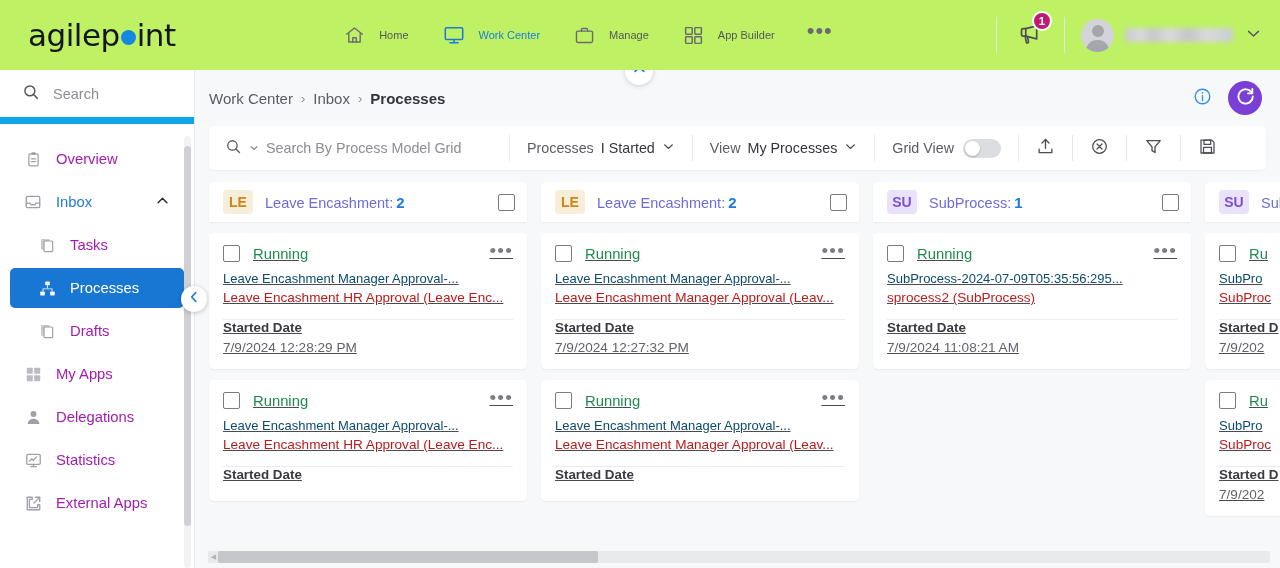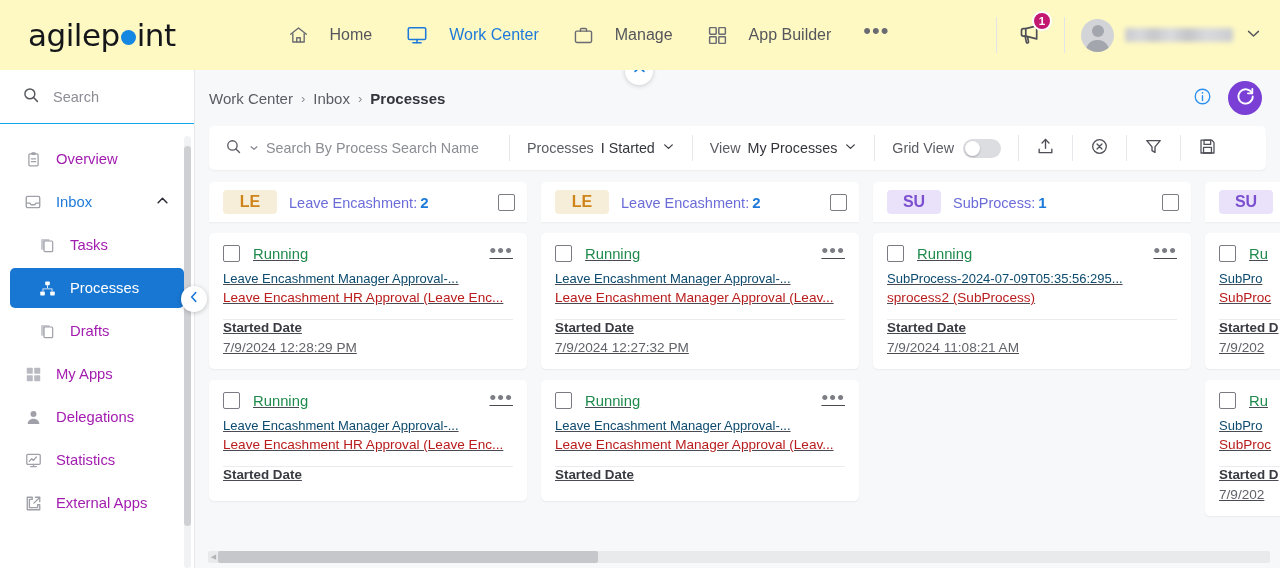--- a/index.html
+++ b/index.html
@@ -8,21 +8,21 @@
     font-family: "Liberation Sans", sans-serif;
     background: #ffffff;
     overflow: hidden;
     color: #4a4a52;
   }
   .app { width: 1280px; height: 568px; position: relative; }
 
   
   .topbar {
     height: 70px; width: 100%;
-    background: #fef9c3;
+    background: #bef264;
     display: flex; align-items: center;
     position: relative; z-index: 30; justify-content: space-between;
   }
   .logo-wrap {
     width: 195px; padding-left: 28px;
     display: flex; align-items: center;
   }
   .logo {
     font-size: 31px; letter-spacing: -0.5px;
     color: #15161a; font-weight: 400;
@@ -33,22 +33,22 @@
     display: inline-block;
     width: 15px; height: 15px; border-radius: 50%;
     background: #1487e3; margin: 0 1px;
     position: relative; top: -1px;
   }
   .mainnav {
     flex: 1; display: flex; align-items: center;
     justify-content: center; gap: 30px;
   }
   .navitem {
-    display: flex; align-items: center; gap: 21px;
-    font-size: 16px; color: #55565c;
+    display: flex; align-items: center; gap: 14px;
+    font-size: 11px; color: #55565c;
     cursor: pointer; padding: 4px 2px;
   }
   .navitem.active { color: #1d7ada; }
   .navitem svg { display: block; }
   .navdots {
     color: #6a6b72; font-size: 22px; letter-spacing: 1px;
     cursor: pointer; line-height: 10px; padding-bottom: 8px;
   }
   .topright {
     display: flex; align-items: center; gap: 0;
@@ -91,21 +91,21 @@
   .sidebar {
     position: absolute; left: 0; top: 70px;
     width: 195px; height: 498px;
     background: #fff;
     border-right: 1px solid #e6e7eb;
     z-index: 20;
   }
   .side-search {
     height: 54px; display: flex; align-items: center;
     gap: 13px; padding: 0 22px;
-    border-bottom: 1px solid #0ea5e9;
+    border-bottom: 7px solid #0ea5e9;
     cursor: text;
   }
   .side-search .ph { font-size: 14.5px; color: #8c8d95; }
   .side-list {
     position: relative;
     height: 444px; padding-top: 12px;
     overflow: hidden;
   }
   .side-item {
     display: flex; align-items: center;
@@ -216,23 +216,23 @@
   }
   .col { width: 318px; flex-shrink: 0; }
   .col-head {
     height: 40px; background: #fff;
     border-radius: 5px 5px 0 0;
     display: flex; align-items: center;
     padding: 0 12px 0 14px; gap: 12px;
     box-shadow: 0 1px 2px rgba(0,0,0,.05);
   }
   .tag {
-    width: 54px; height: 24px; border-radius: 4px;
+    width: 30px; height: 24px; border-radius: 4px;
     display: flex; align-items: center; justify-content: center;
-    font-size: 16px; font-weight: 700; flex-shrink: 0;
+    font-size: 14px; font-weight: 700; flex-shrink: 0;
   }
   .tag.le { background: #f7eed9; color: #cf8419; }
   .tag.su { background: #e9e2fa; color: #7b4fd0; }
   .col-title { flex: 1; font-size: 14.5px; color: #6b6cd8; white-space: nowrap; overflow: hidden; }
   .col-title .cnt { color: #1d7ada; font-weight: 700; font-size: 15px; margin-left: 3px; }
   .cb {
     width: 17px; height: 17px; border: 1.6px solid #7a7b83;
     border-radius: 2px; background: #fff; cursor: pointer; flex-shrink: 0;
   }
   .col-body { padding-top: 11px; }
@@ -550,21 +550,21 @@
           <svg width="17" height="17" viewBox="0 0 24 24" fill="none" stroke="#5a5b63" stroke-width="1.9" stroke-linecap="round">
               <circle cx="10.5" cy="10.5" r="6.6"></circle>
               <path d="M15.4 15.4 20.5 20.5"></path>
             </svg>
         </span>
         <span>
           <svg width="10" height="10" viewBox="0 0 24 24" fill="none" stroke="#7c7d85" stroke-width="2.6" stroke-linecap="round" stroke-linejoin="round">
               <path d="M5 9l7 6.5L19 9"></path>
             </svg>
         </span>
-        <span class="ph">Search By Process Search Name</span>
+        <span class="ph">Search By Process Model Grid</span>
       </div>
 
       <div class="tb-div"></div>
 
       <div class="tb-sel">
         <span>Processes</span>
         <b>I Started</b>
         <span>
           <svg width="13" height="13" viewBox="0 0 24 24" fill="none" stroke="#3a3b42" stroke-width="2.4" stroke-linecap="round" stroke-linejoin="round">
               <path d="M5 9l7 6.5L19 9"></path>

